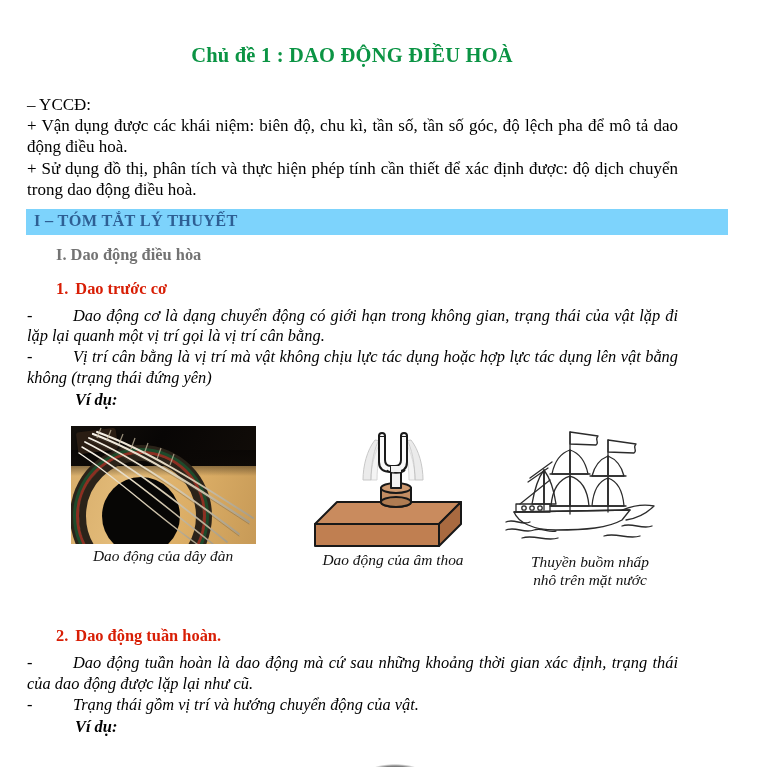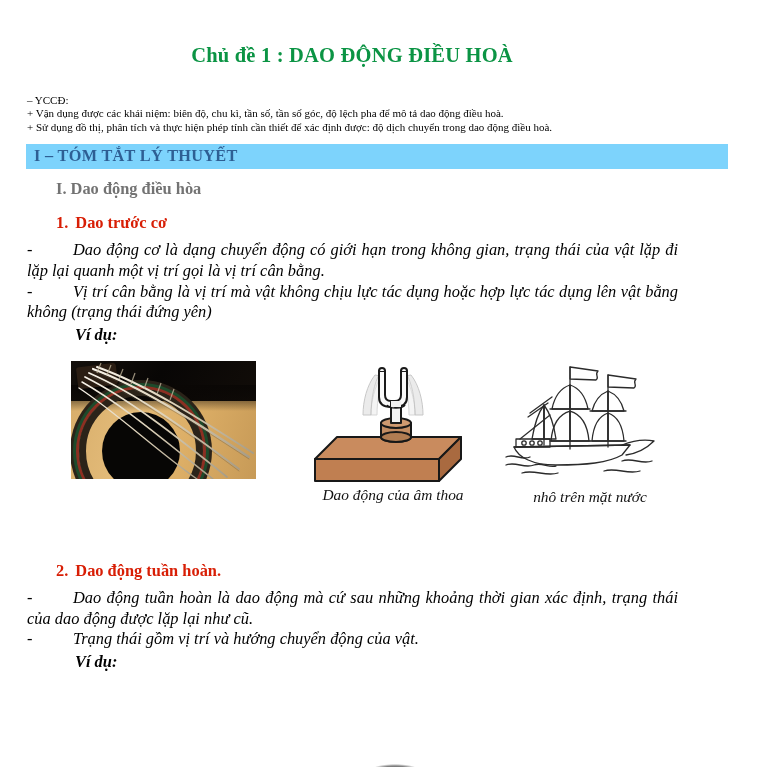--- a/index.html
+++ b/index.html
@@ -37,21 +37,21 @@
     padding-bottom: 0;
     line-height: 1.15;
   }
 
   
   .body-block {
     margin-top: 26px;
     padding: 0 18px 0 19px;
   }
   .para {
-    font-size: 11px;
+    font-size: 17px;
     line-height: 1.255;
     text-align: justify;
     text-justify: inter-word;
     margin: 0;
     hyphens: none;
   }
   .para.noind { text-indent: 0; }
 
   
   .section-bar {
@@ -298,20 +298,21 @@
               <path d="M40,4 L36,14" stroke-width="1.2"></path>
               <path d="M52,8 L48,18" stroke-width="1.2"></path>
               <path d="M64,12 L60,23" stroke-width="1.2"></path>
               <path d="M77,17 L73,28" stroke-width="1.2"></path>
               <path d="M90,22 L86,33" stroke-width="1.2"></path>
               <path d="M103,28 L99,39" stroke-width="1.2"></path>
             </g>
           </svg>
         </div>
       </div>
+      <div class="fig-caption">Dao động của dây đàn</div>
     </div>
 
     <div class="fig" id="fig-fork">
       <div class="fork-art">
         <svg width="185" height="124" viewBox="0 0 185 124">
 
           <g stroke="#9a9a9a" fill="#dcdcdc" opacity="0.55">
             <path d="M74,12 C66,22 62,38 62,52 L70,52 C70,38 74,24 80,13 Z"></path>
             <path d="M110,12 C118,22 122,38 122,52 L114,52 C114,38 110,24 104,13 Z"></path>
           </g>
@@ -394,20 +395,21 @@
 
             <path d="M2,104 C10,100 18,108 26,104"></path>
             <path d="M2,112 C12,108 20,116 30,112 C38,109 44,115 52,113"></path>
             <path d="M118,108 C128,104 138,112 148,108"></path>
             <path d="M100,118 C112,114 124,122 136,118"></path>
             <path d="M18,120 C30,116 42,124 54,120"></path>
           </g>
         </svg>
       </div>
       <div class="fig-caption two-line">
+        <div>Thuyền buồm nhấp</div>
         <div>nhô trên mặt nước</div>
       </div>
     </div>
   </div>
 
   <div class="h-num" style="margin-top:18px">
     <span class="num">2.</span><span>Dao động tuần hoàn.</span>
   </div>
 
   <div class="bullets">

